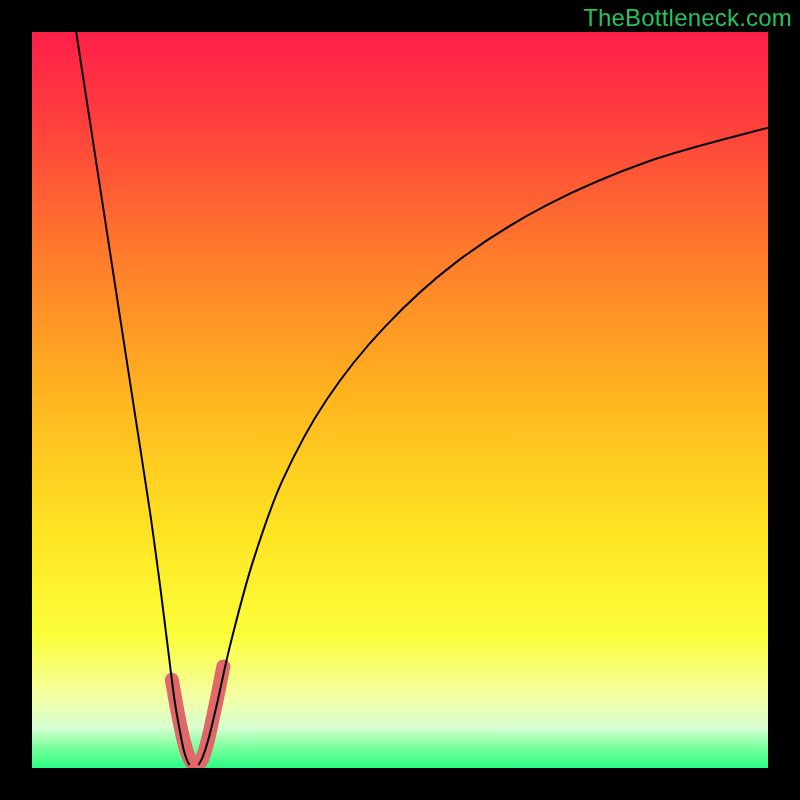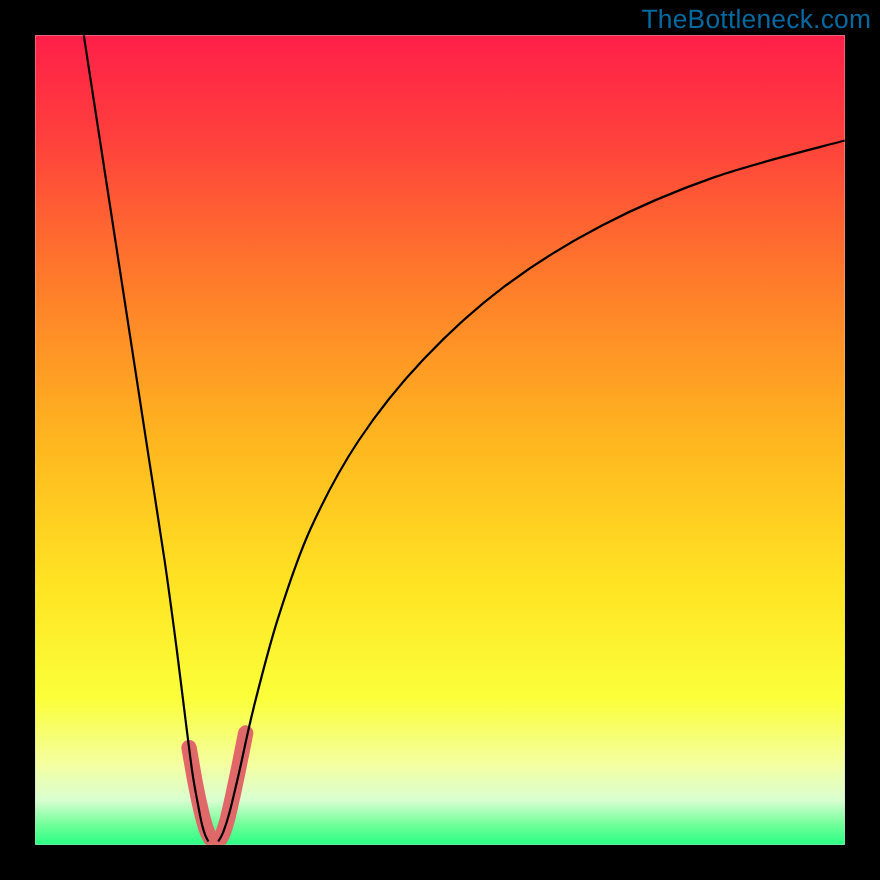--- a/index.html
+++ b/index.html
@@ -24,21 +24,21 @@
     left: 32px;
     top: 32px;
     width: 736px;
     height: 736px;
     background: #fff;
   }
   .watermark {
     position: absolute;
     top: 4px;
     right: 8px;
-    color: #0369a1;
+    color: #22c55e;
     font-size: 24px;
     font-weight: 400;
     letter-spacing: 0.2px;
     font-family: Arial, Helvetica, sans-serif;
   }
   svg {
     display: block;
   }
 </style>
 </head>

